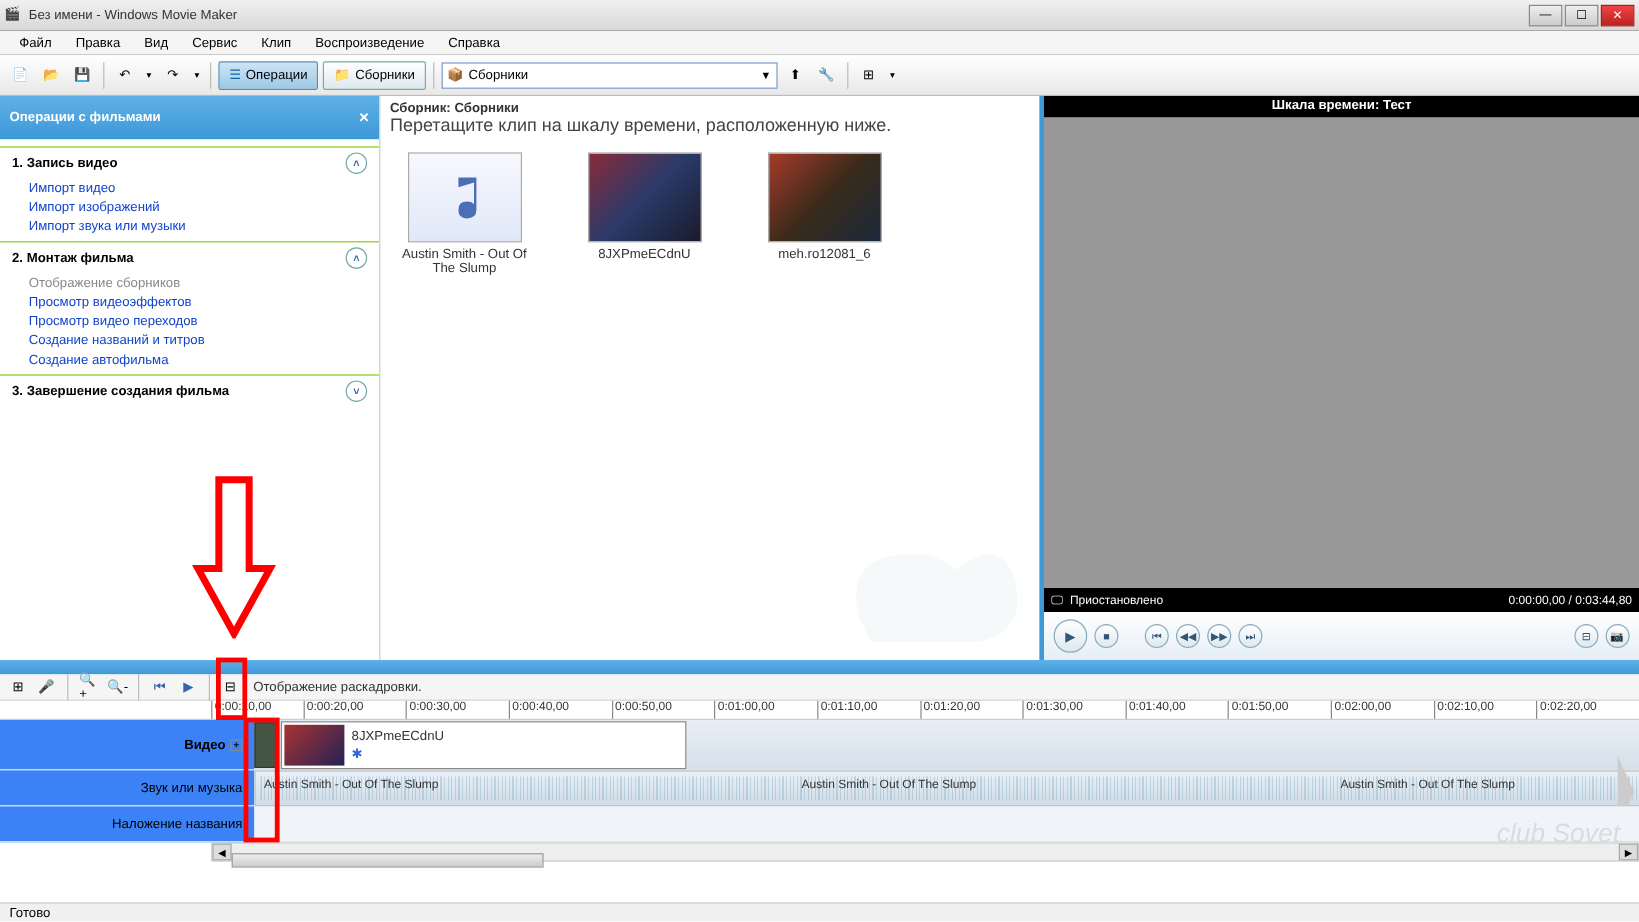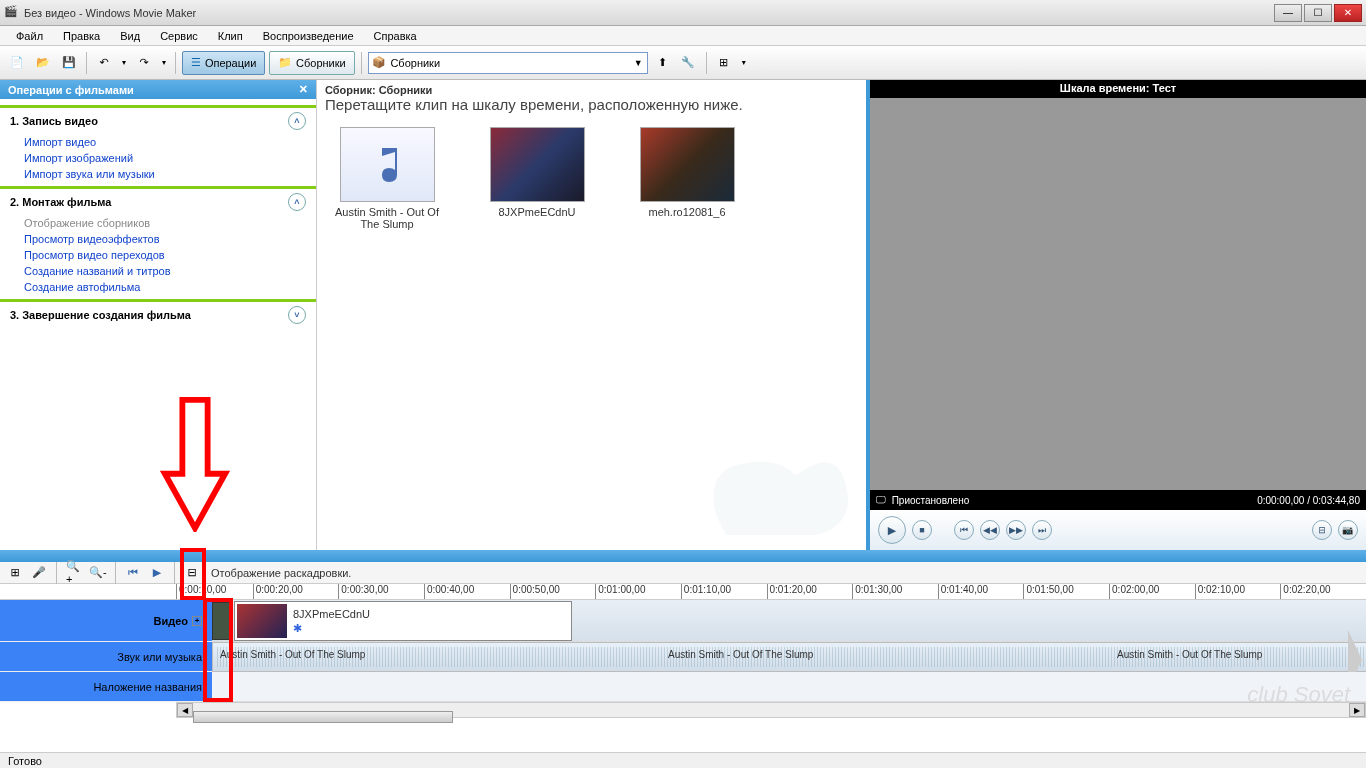--- a/index.html
+++ b/index.html
@@ -23,25 +23,25 @@
 .tb-sep { width: 1px; height: 22px; background: #bbb; margin: 0 2px; }
 .tb-labelbtn { height: 24px; padding: 0 8px; border: 1px solid #7aa; background: linear-gradient(#fff,#dde8ee); display: flex; align-items: center; gap: 4px; cursor: pointer; border-radius: 2px; }
 .tb-combo { height: 22px; border: 1px solid #7a9ac9; background: #fff; display: flex; align-items: center; padding: 0 4px; gap: 4px; width: 280px; }
 .tb-combo .dd { margin-left: auto; font-size: 9px; }
 
 
 .main { display: flex; height: 470px; }
 
 
 .tasks { width: 316px; background: #fff; display: flex; flex-direction: column; }
-.tasks-hdr { height: 19px; background: linear-gradient(#5fb0e8,#3d99d8); color: #fff; font-weight: bold; padding: 0 8px; display: flex; align-items: center; justify-content: space-between; }
+.tasks-hdr { height: 36px; background: linear-gradient(#5fb0e8,#3d99d8); color: #fff; font-weight: bold; padding: 0 8px; display: flex; align-items: center; justify-content: space-between; }
 .tasks-hdr .x { cursor: pointer; }
 .tasks-body { padding: 6px 0; overflow: auto; }
 .task-sec { margin-bottom: 4px; }
-.task-sec-hdr { display: flex; align-items: center; justify-content: space-between; padding: 4px 10px; font-weight: bold; color: #000; border-top: 3px solid #84cc16; cursor: pointer; }
+.task-sec-hdr { display: flex; align-items: center; justify-content: space-between; padding: 4px 10px; font-weight: bold; color: #000; border-top: 1px solid #84cc16; cursor: pointer; }
 .chevcircle { width: 18px; height: 18px; border: 1px solid #7aa; border-radius: 50%; display: flex; align-items: center; justify-content: center; color: #36a; font-size: 9px; background: #fff; }
 .task-link { display: block; padding: 2px 0 2px 24px; color: #1144cc; cursor: pointer; text-decoration: none; }
 .task-link.gray { color: #888; }
 
 
 .collection { flex: 1; background: #fff; border-left: 1px solid #ccc; display: flex; flex-direction: column; position: relative; }
 .coll-hdr { padding: 4px 8px; }
 .coll-hdr .t1 { font-weight: bold; color: #333; }
 .coll-hdr .t2 { color: #444; font-size: 15px; }
 .coll-body { flex: 1; padding: 10px; display: flex; gap: 30px; align-items: flex-start; position: relative; }
@@ -109,21 +109,21 @@
 
 .sovet { position: absolute; right: 16px; bottom: 60px; color: #ccc; font-size: 22px; font-style: italic; font-family: cursive; opacity: 0.6; pointer-events: none; }
 
 .flex-spacer { flex: 1; }
 </style>
 </head>
 <body>
 
 <div class="titlebar">
   <span class="icon">🎬</span>
-  <span class="title">Без видео - Windows Movie Maker</span>
+  <span class="title">Без имени - Windows Movie Maker</span>
   <div class="winbtns">
     <div class="winbtn">—</div>
     <div class="winbtn">☐</div>
     <div class="winbtn close">✕</div>
   </div>
 </div>
 
 <div class="menubar">
   <span>Файл</span>
   <span>Правка</span>

